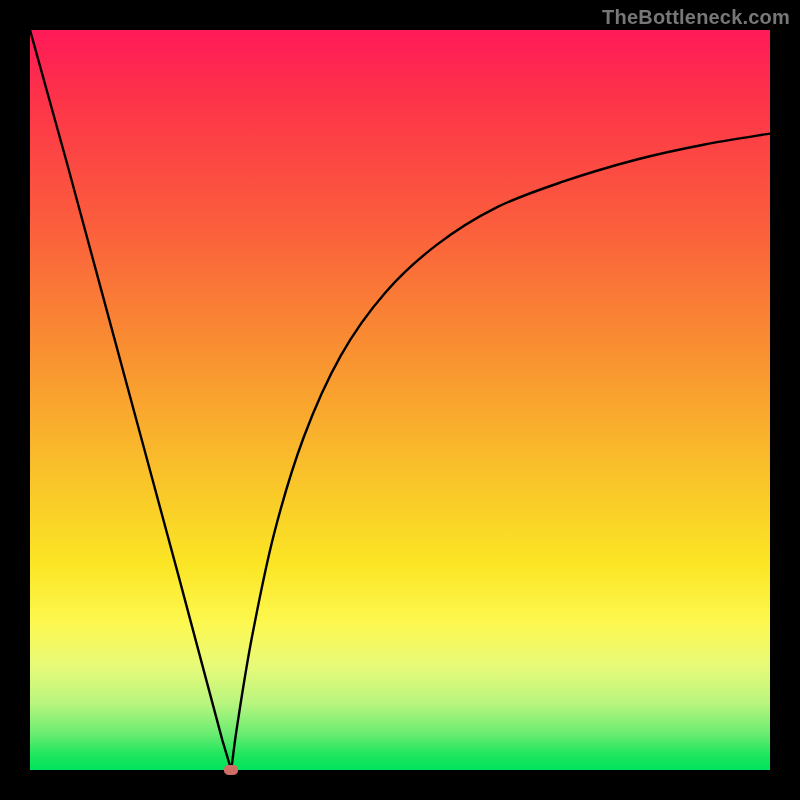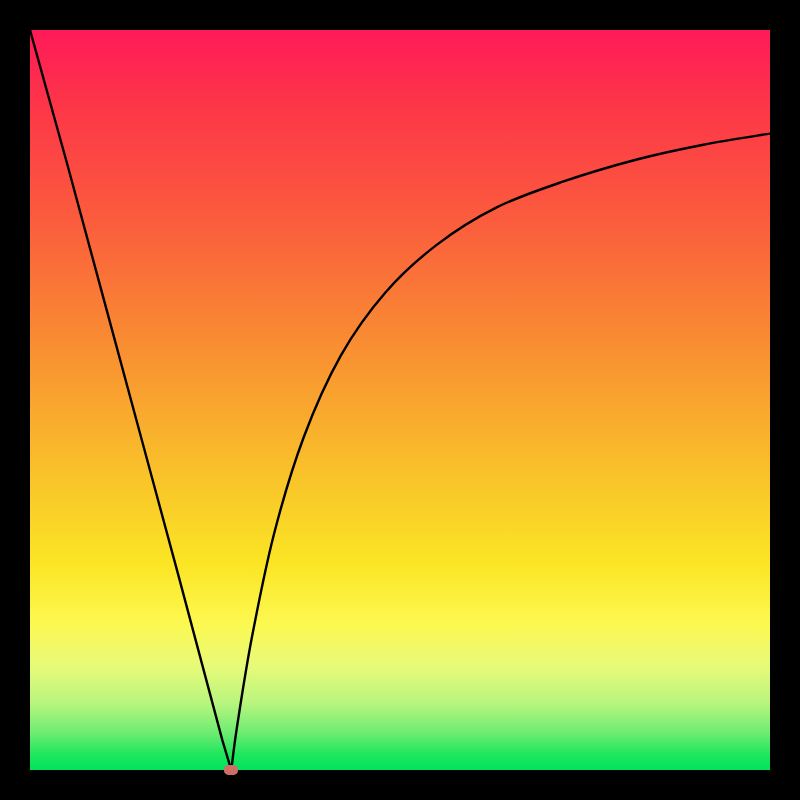--- a/index.html
+++ b/index.html
@@ -70,13 +70,14 @@
 <body>
 
 <div class="frame">
   <div class="plot-area">
     <svg class="curve-layer" viewBox="0 0 740 740" preserveAspectRatio="none">
       <path id="curve-left" fill="none" stroke="#000" stroke-width="2.4" stroke-linecap="round" d="M0.00 0.00 L37.00 133.20 L74.00 270.10 L111.00 407.00 L148.00 543.90 L177.60 654.90 L192.40 710.40 L201.28 740.00"></path>
       <path id="curve-right" fill="none" stroke="#000" stroke-width="2.4" stroke-linecap="round" d="M 201.28 740.00 C 202.27 732.60, 203.75 717.80, 207.20 695.60 C 210.65 673.40, 215.83 638.87, 222.00 606.80 C 228.17 574.73, 235.57 536.50, 244.20 503.20 C 252.83 469.90, 262.70 436.60, 273.80 407.00 C 284.90 377.40, 297.23 349.65, 310.80 325.60 C 324.37 301.55, 339.17 281.20, 355.20 262.70 C 371.23 244.20, 388.50 228.78, 407.00 214.60 C 425.50 200.42, 445.23 188.08, 466.20 177.60 C 487.17 167.12, 509.37 159.72, 532.80 151.70 C 556.23 143.68, 583.37 135.67, 606.80 129.50 C 630.23 123.33, 651.20 119.02, 673.40 114.70 C 695.60 110.38, 728.90 105.45, 740.00 103.60"></path>
     </svg>
     <div id="min-marker" class="marker" style="left: 201.28px; top: 740px; background: rgb(207, 110, 102);"></div>
   </div>
+  <div class="watermark">TheBottleneck.com</div>
 </div>
 
 </body></html>

